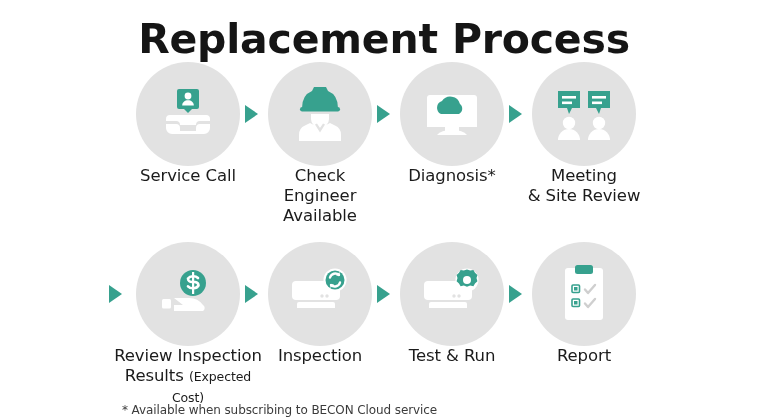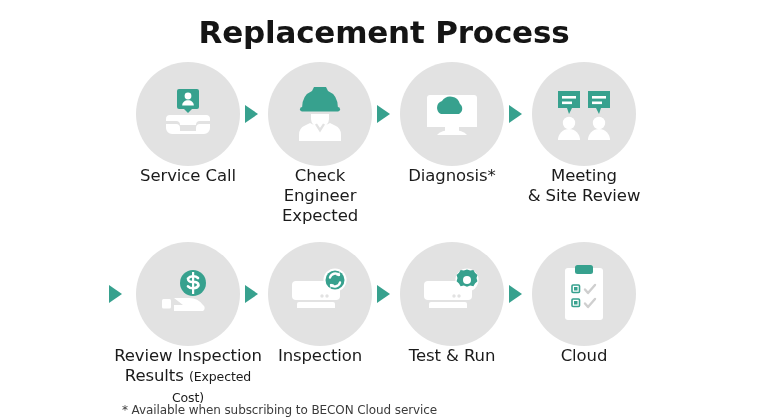--- a/index.html
+++ b/index.html
@@ -12,25 +12,25 @@
     height: 420px;
     position: relative;
     overflow: hidden;
     font-family: "DejaVu Sans", "Liberation Sans", sans-serif;
     color: #1a1a1a;
   }
 
   
   .page-title {
     position: absolute;
-    top: 10px;
+    top: 17px;
     left: 0;
     width: 768px;
     text-align: center;
-    font-size: 31px;
+    font-size: 41px;
     font-weight: 600;
     letter-spacing: -0.2px;
     color: #151515;
     line-height: 44px;
   }
 
   
   .row {
     position: absolute;
     left: 0;
@@ -136,21 +136,21 @@
           <rect x="11" y="24" width="40" height="4.5" rx="2.2" fill="#37a18e"></rect>
           <rect x="27" y="4" width="8" height="7" rx="1.5" fill="#37a18e"></rect>
           <path d="M22 31 h18 v5 a9 9 0 0 1 -18 0 z" fill="#ffffff"></path>
           <path d="M21 40 l10 5 l10 -5 l5 2.5 a10 10 0 0 1 6 9.5 v6 h-42 v-6 a10 10 0 0 1 6 -9.5 z" fill="#ffffff"></path>
           <path d="M26 41.5 l5 8 l5 -8 l-2 -1 l-3 4.5 l-3 -4.5 z" fill="#e2e2e2"></path>
         </svg>
       </div>
     </div>
     <div class="label">
       <span class="ln">Check</span>
-      <span class="ln">Engineer Expected</span>
+      <span class="ln">Engineer Available</span>
     </div>
   </div>
 
   <div class="arrow" style="left:377px;"></div>
 
   <div class="step" style="left:377px;">
     <div class="circle">
       <div class="icon-wrap">
         <svg width="62" height="62" viewBox="0 0 62 62">
           <rect x="6" y="12" width="50" height="32" rx="3" fill="#ffffff"></rect>
@@ -270,18 +270,18 @@
           <rect x="19" y="22" width="7.5" height="7.5" rx="1" fill="#ffffff" stroke="#37a18e" stroke-width="1.6"></rect>
           <rect x="21" y="24" width="3.5" height="3.5" fill="#37a18e"></rect>
           <path d="M32 26.5 l3 3.5 l7 -8" stroke="#cfcfcf" stroke-width="2.4" fill="none" stroke-linecap="round" stroke-linejoin="round"></path>
           <rect x="19" y="36" width="7.5" height="7.5" rx="1" fill="#ffffff" stroke="#37a18e" stroke-width="1.6"></rect>
           <rect x="21" y="38" width="3.5" height="3.5" fill="#37a18e"></rect>
           <path d="M32 40.5 l3 3.5 l7 -8" stroke="#cfcfcf" stroke-width="2.4" fill="none" stroke-linecap="round" stroke-linejoin="round"></path>
         </svg>
       </div>
     </div>
     <div class="label">
-      <span class="ln">Cloud</span>
+      <span class="ln">Report</span>
     </div>
   </div>
 </div>
 
 <div class="footnote">* Available when subscribing to BECON Cloud service</div>
 
 </body></html>

